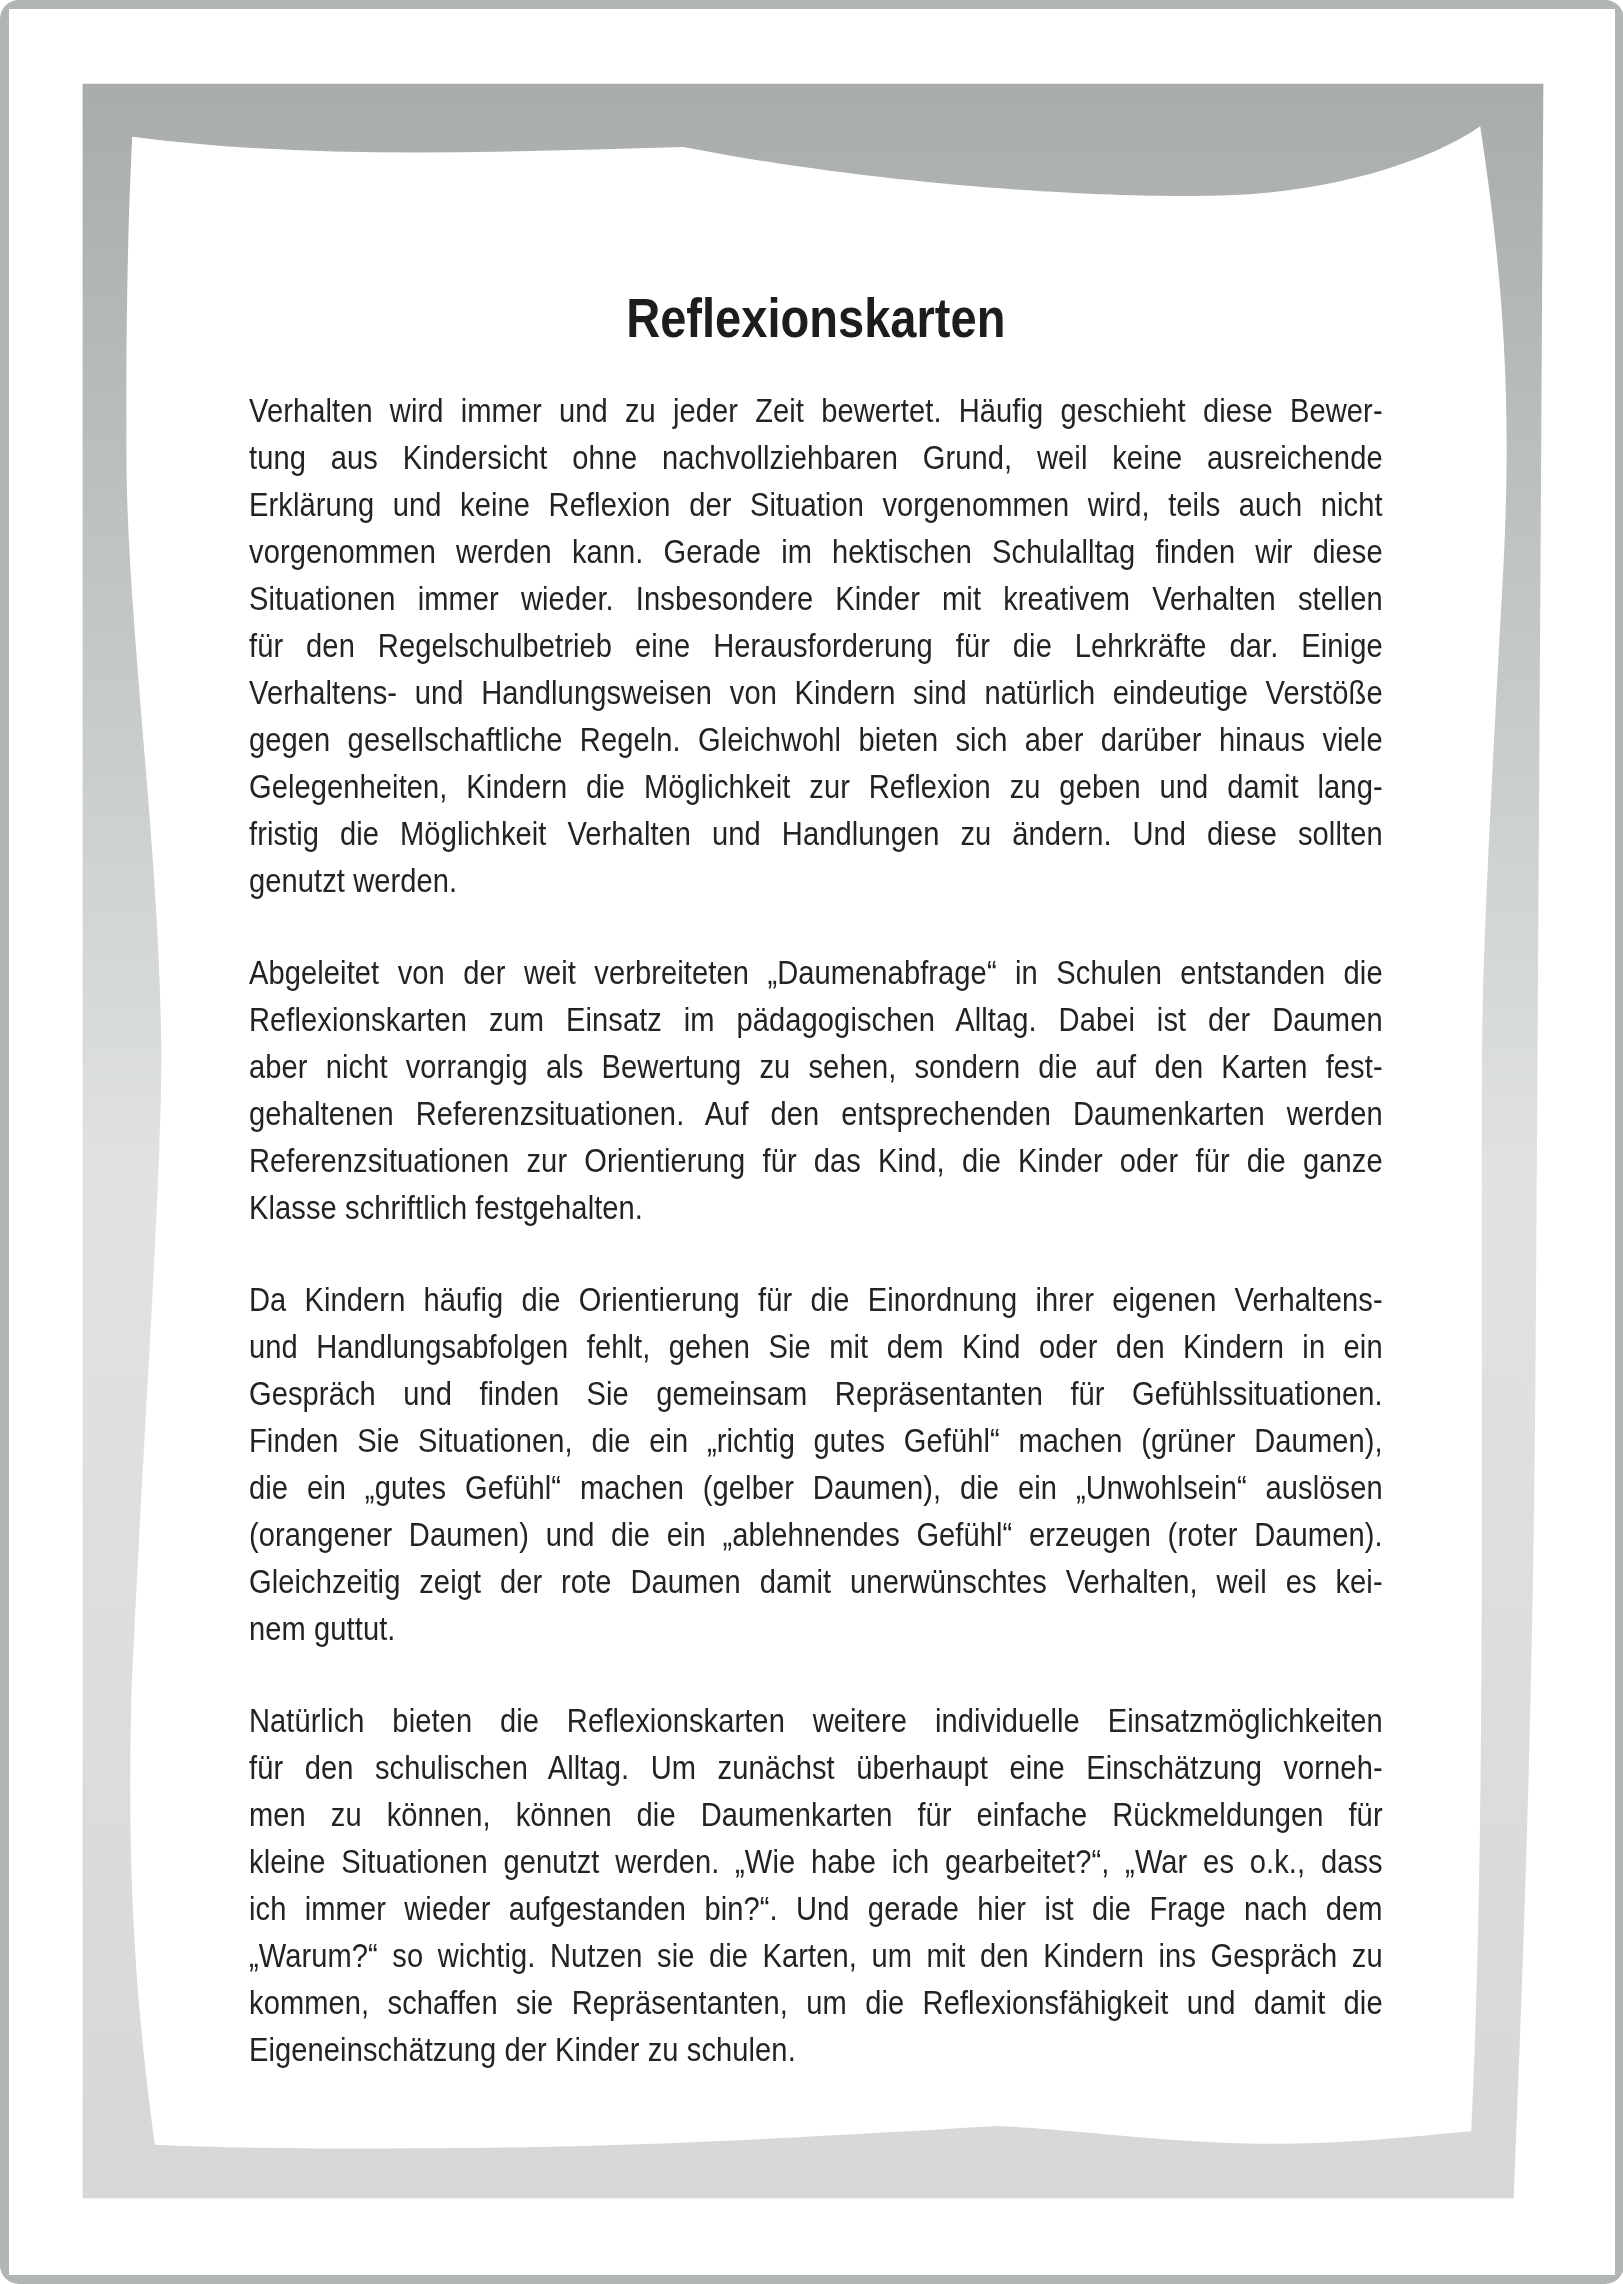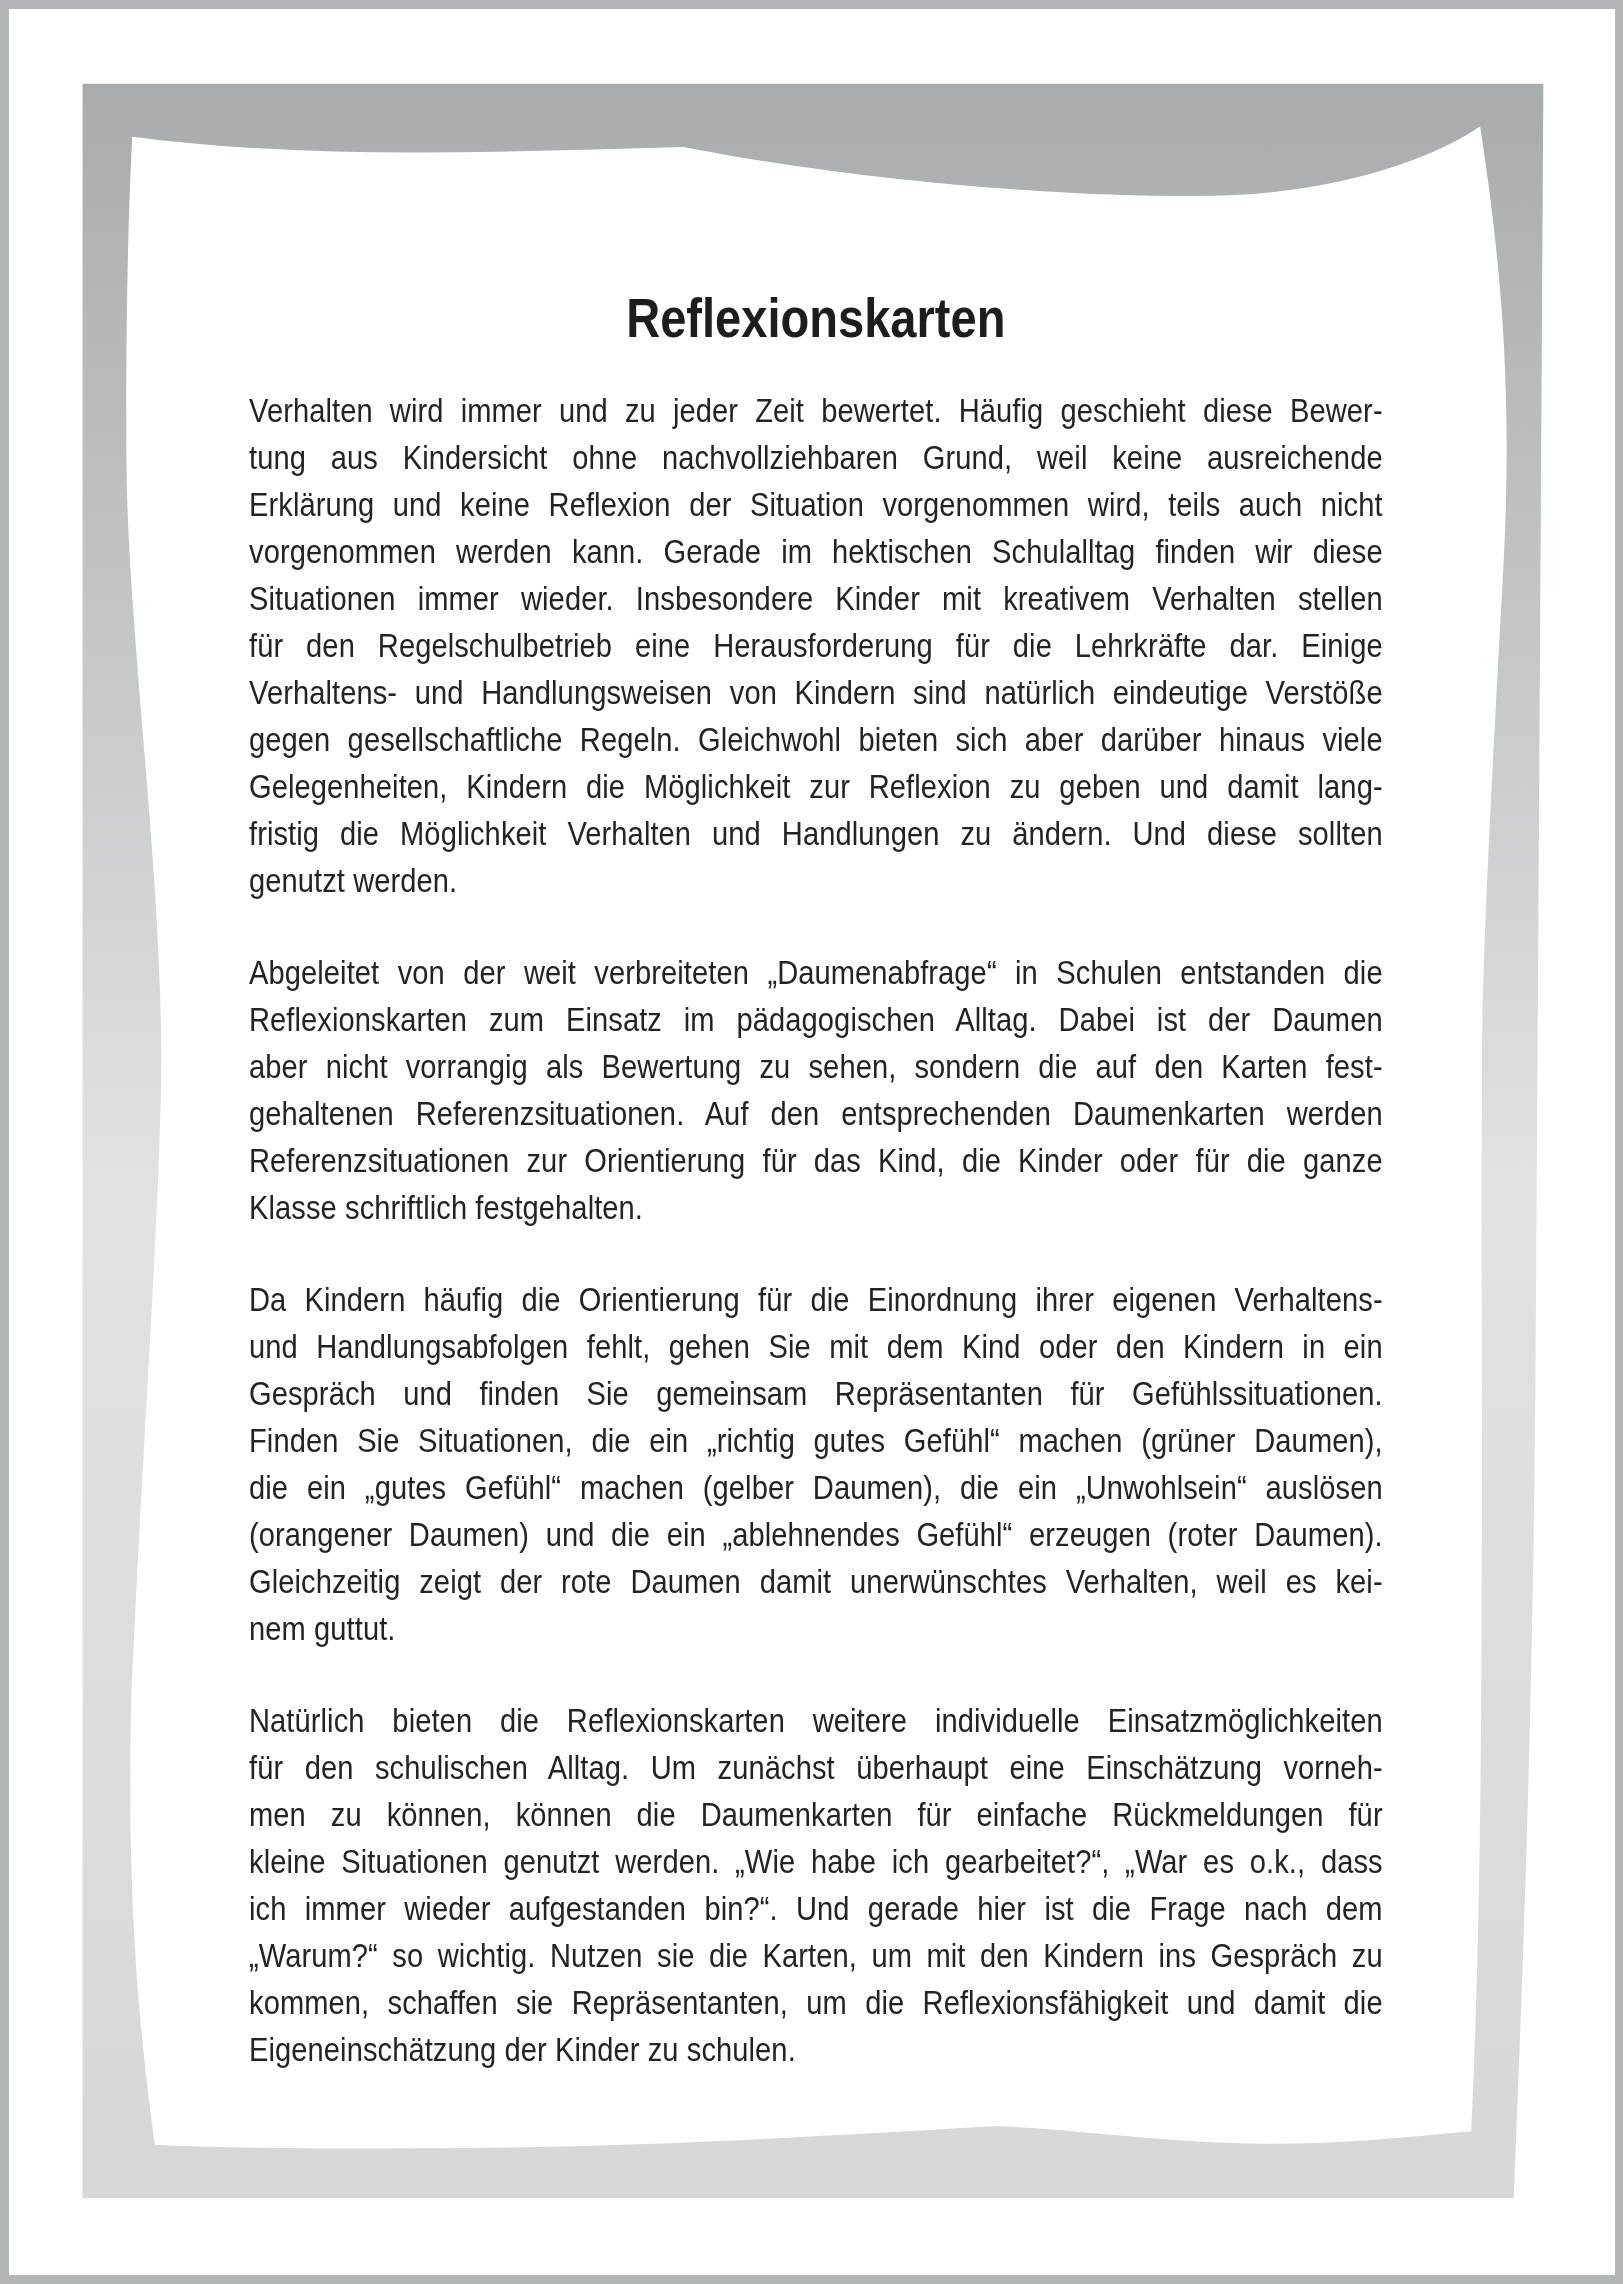--- a/index.html
+++ b/index.html
@@ -7,20 +7,21 @@
     padding: 0;
     background: #ffffff;
     font-family: "Liberation Sans", sans-serif;
   }
   #page {
     position: relative;
     width: 1624px;
     height: 2284px;
     background: #ffffff;
     overflow: hidden;
+    border-radius: 19px;
   }
   
   #outer-frame {
     position: absolute;
     inset: 0;
     border: 9px solid #b2b5b5;
     box-sizing: border-box;
     pointer-events: none;
   }
   #shapes {

